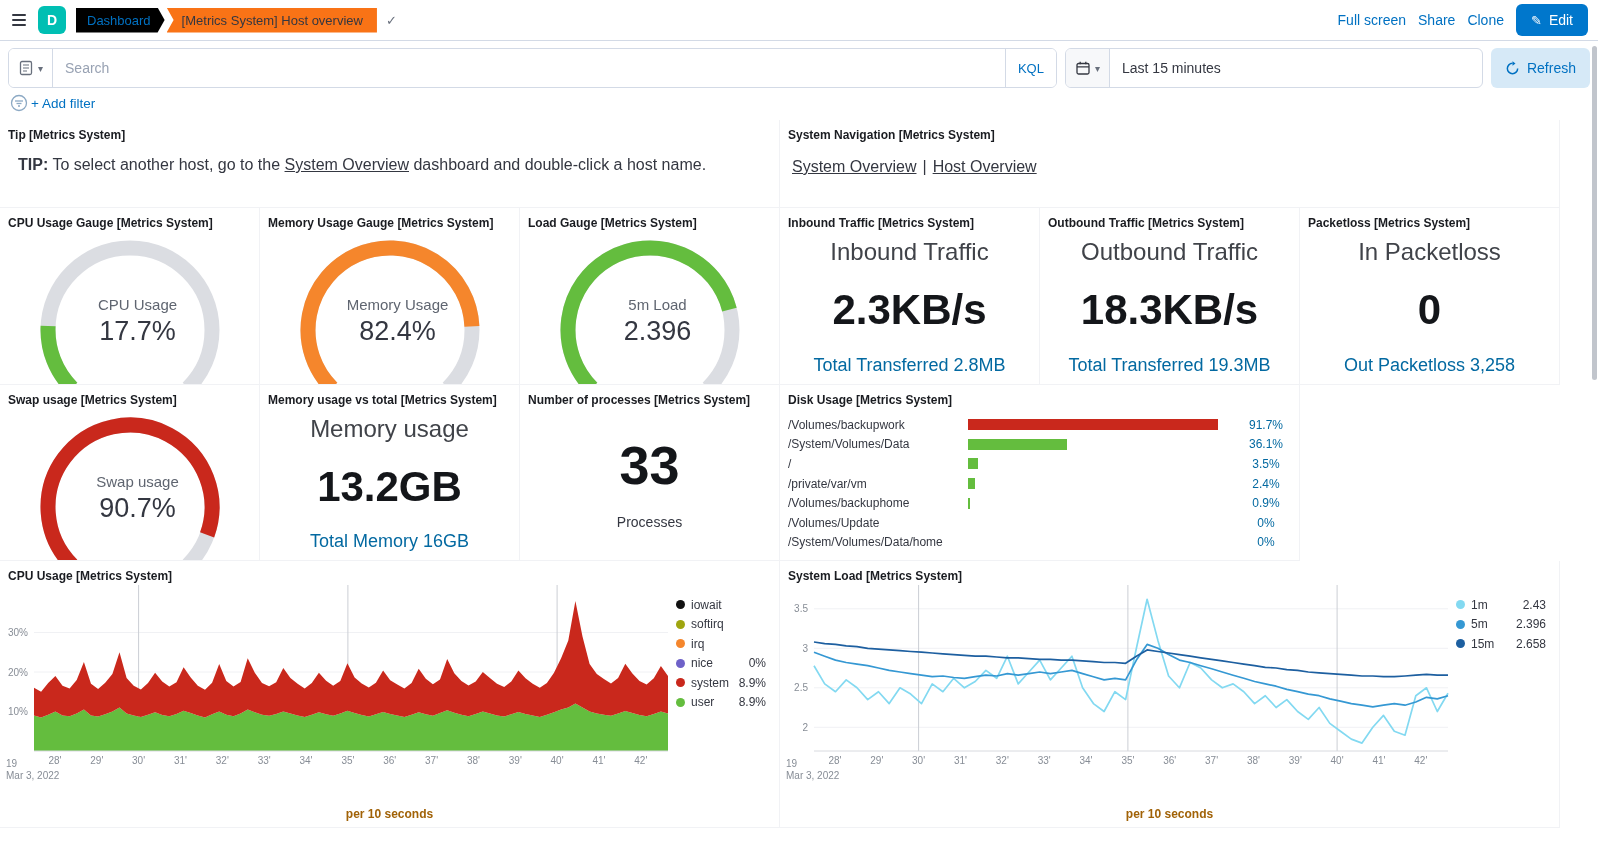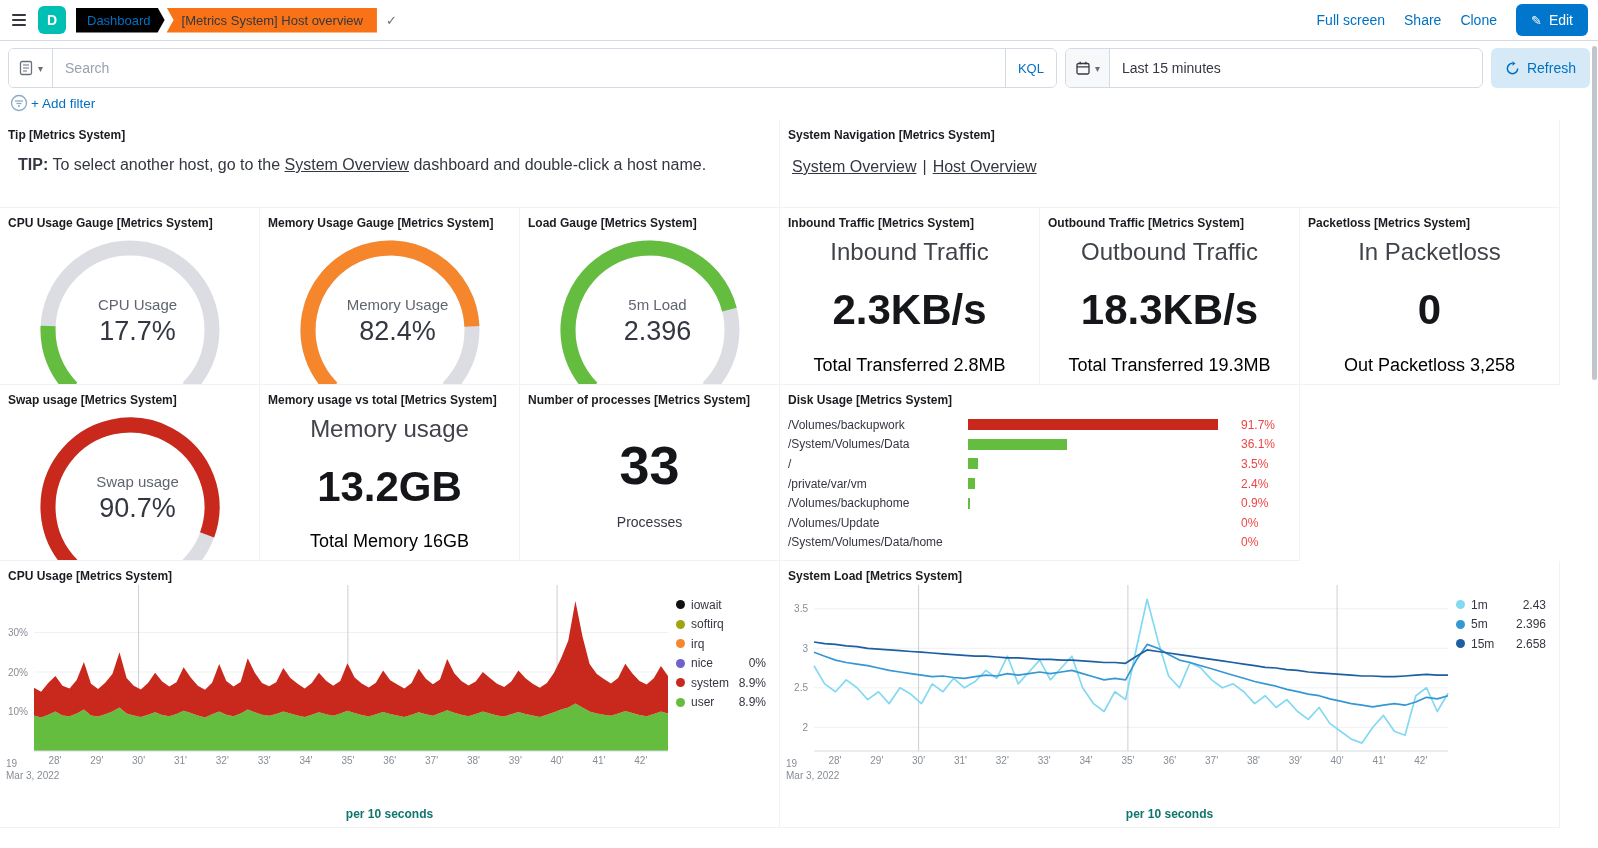--- a/index.html
+++ b/index.html
@@ -12,21 +12,21 @@
   
   .top-bar { display:flex; align-items:center; height:41px; padding:0 10px 0 10px; border-bottom:1px solid #D3DAE6; gap:10px; background:#fff; }
   .hamburger { width:18px; display:flex; flex-direction:column; gap:3px; cursor:pointer; padding:4px 2px; }
   .hamburger span { display:block; height:2px; background:#343741; border-radius:1px; }
   .space-avatar { width:28px; height:28px; border-radius:6px; background:#00BFB3; color:#fff; font-size:14px; font-weight:700; display:flex; align-items:center; justify-content:center; cursor:pointer; }
   .breadcrumbs { display:flex; align-items:center; gap:2px; }
   .crumb { font-size:13px; line-height:1; padding:6px 14px 6px 11px; cursor:pointer; white-space:nowrap; }
   .crumb-first { background:#000000; color:#0071C2; clip-path:polygon(0 0, calc(100% - 7px) 0, 100% 50%, calc(100% - 7px) 100%, 0 100%); }
   .crumb-last { background:#f97316; color:#343741; padding-left:15px; clip-path:polygon(0 0, 100% 0, 100% 100%, 0 100%, 7px 50%); }
   .crumb-check { color:#69707D; font-size:13px; margin-left:7px; cursor:pointer; }
-  .top-right { margin-left:auto; display:flex; align-items:center; gap:19px; }
+  .top-right { margin-left:auto; display:flex; align-items:center; gap:12px; }
   .top-link { color:#0071C2; font-size:14px; text-decoration:none; cursor:pointer; white-space:nowrap; }
   .edit-btn { display:flex; align-items:center; gap:7px; height:32px; padding:0 15px; border:none; border-radius:6px; background:#0077CC; color:#fff; font-size:14px; font-weight:500; cursor:pointer; font-family:inherit; }
   .edit-pencil { font-size:13px; }
   
   .query-bar { display:flex; align-items:center; gap:8px; padding:7px 8px 4px 8px; }
   .search-group { display:flex; flex:1; height:40px; border:1px solid #D3DAE6; border-radius:6px; background:#fff; overflow:hidden; }
   .saved-query-btn { display:flex; align-items:center; gap:4px; padding:0 9px; border-right:1px solid #D3DAE6; cursor:pointer; background:#fff; }
   .caret { color:#69707D; font-size:10px; }
   .search-input { flex:1; border:none; outline:none; padding:0 12px; font-size:14px; font-family:inherit; color:#343741; }
   .search-input::placeholder { color:#98A2B3; }
@@ -54,39 +54,39 @@
   
   .gauge-body { display:flex; justify-content:center; padding-top:4px; }
   .gauge { position:relative; width:206px; height:186px; }
   .gauge svg { position:absolute; left:0; top:0; }
   .gauge-text { position:absolute; left:16px; right:0; top:62px; text-align:center; }
   .gauge-label { font-size:15px; color:#5F6570; }
   .gauge-value { font-size:27px; color:#343741; margin-top:3px; }
   
   .metric-label { font-size:24px; color:#404349; }
   .metric-value { font-size:42px; font-weight:700; color:#14161A; line-height:1.15; }
-  .metric-sub { font-size:18px; color:#000000; }
+  .metric-sub { font-size:18px; color:#0369a1; }
   .proc-value { font-size:54px; font-weight:800; color:#14161A; line-height:1.05; }
   .proc-sub { font-size:14px; color:#343741; }
   
   .disk-rows { padding:8px 8px 0 8px; }
   .disk-row { display:flex; align-items:center; height:19.6px; font-size:12px; }
   .disk-label { flex:0 0 180px; color:#343741; white-space:nowrap; }
   .disk-track { flex:1; height:11px; }
   .disk-bar { display:block; height:100%; }
-  .disk-pct { flex:0 0 50px; text-align:left; color:#ef4444; }
+  .disk-pct { flex:0 0 50px; text-align:center; color:#0369a1; }
   
   .chart-body { display:flex; height:calc(100% - 40px); }
   .chart-plot { width:676px; height:212px; }
   .chart-legend { flex:0 0 100px; padding:12px 10px 0 0; }
   .legend-item { display:flex; align-items:center; gap:6px; height:19.5px; font-size:12px; cursor:pointer; }
   .legend-dot { width:9px; height:9px; border-radius:50%; flex:0 0 9px; }
   .legend-name { flex:1; color:#343741; }
   .legend-val { color:#343741; }
-  .chart-xlabel { text-align:center; font-size:12px; font-weight:700; color:#0f766e; margin-top:-2px; }
+  .chart-xlabel { text-align:center; font-size:12px; font-weight:700; color:#a16207; margin-top:-2px; }
   text.tick { font-size:10px; fill:#878D96; font-family:"Liberation Sans",sans-serif; }
   
   .scrollbar-thumb { position:absolute; right:1px; top:46px; width:5px; height:334px; background:#C1C5CC; border-radius:3px; cursor:pointer; }
   .icon-svg { display:block; }
 </style>
 </head>
 <body>
 
 <header class="top-bar">
   <div class="hamburger">

